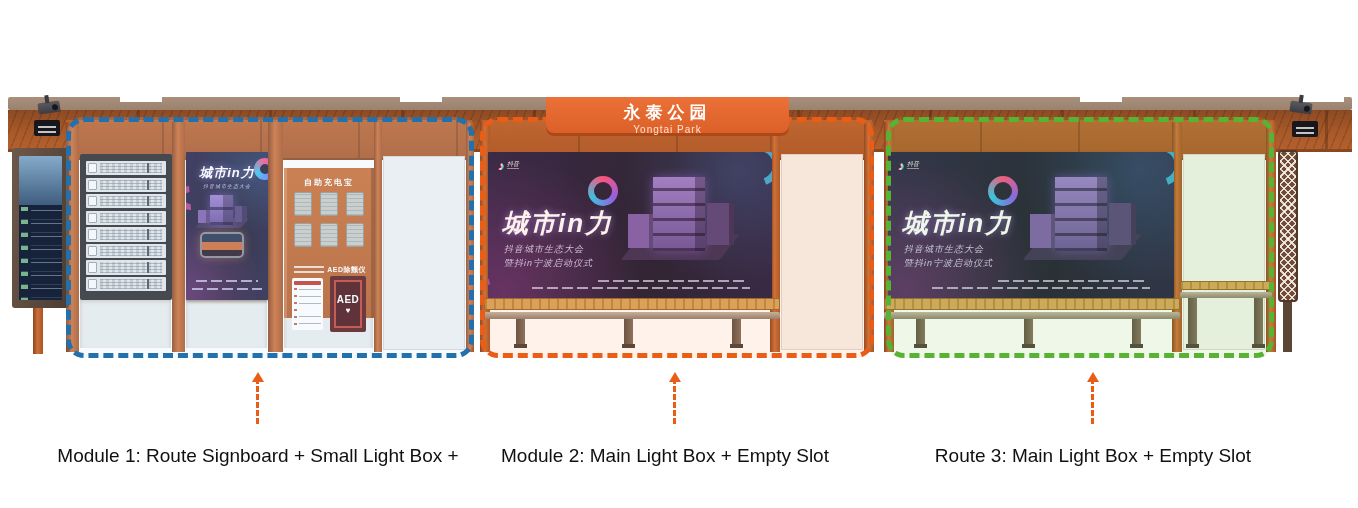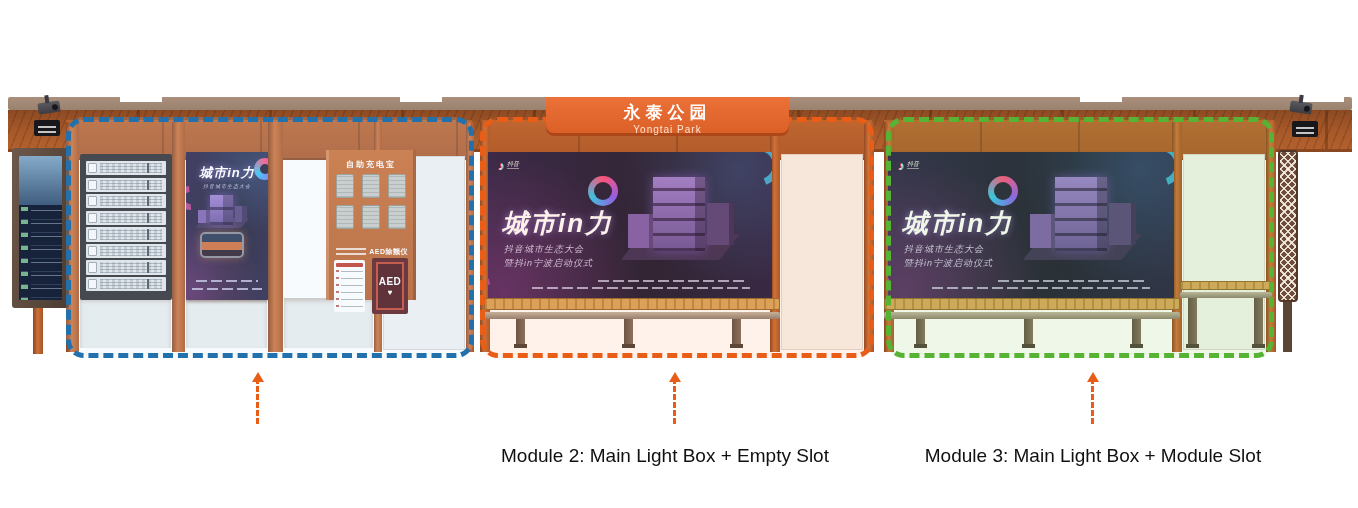--- a/index.html
+++ b/index.html
@@ -89,23 +89,23 @@
   .bld .wing { position: absolute; bottom: 18%; right: 2%; width: 24%; height: 48%;
     background: #55447e; box-shadow: inset -5px 0 0 rgba(10,5,30,.35); }
   .bld .wing2 { position: absolute; bottom: 14%; left: 4%; width: 22%; height: 40%;
     background: #7c5fae; box-shadow: inset -4px 0 0 rgba(10,5,30,.3); }
   .fineprint { position: absolute; height: 2px;
     background: repeating-linear-gradient(90deg, rgba(195,190,222,.85) 0 11px, transparent 11px 15px); }
   .phone { position: absolute; border: 2px solid #8a8a94; border-radius: 5px;
     background: linear-gradient(#24344f 0 35%, #cf6c38 35% 72%, #281a28 72%); box-shadow: 0 0 8px rgba(240,150,80,.4); }
 
   
-  .conv { left: 284px; top: 150px; width: 90px; height: 150px; z-index: 3;
+  .conv { left: 284px; top: 168px; width: 90px; height: 150px; z-index: 3;
     background: linear-gradient(#c96e34, #b65e2a);
-    box-shadow: inset 3px 0 0 rgba(255,220,190,.25), inset -3px 0 0 rgba(80,35,10,.35); margin-left: 42px; }
+    box-shadow: inset 3px 0 0 rgba(255,220,190,.25), inset -3px 0 0 rgba(80,35,10,.35); }
   .conv-title { position: absolute; top: 9px; width: 100%; text-align: center;
     font-size: 8px; color: #fff; letter-spacing: 2px; font-weight: bold; }
   .pb-grid { position: absolute; top: 24px; left: 10px; width: 70px;
     display: grid; grid-template-columns: repeat(3, 1fr); gap: 7px 8px; }
   .pb-slot { height: 24px; background: #c7cac6; border-radius: 2px; border: 1px solid #8f9790;
     background-image: repeating-linear-gradient(0deg, rgba(40,50,45,.18) 0 1px, transparent 1px 4px); }
   .notice-mini { position: absolute; left: 10px; top: 96px; width: 30px; height: 9px;
     background:
       repeating-linear-gradient(0deg, rgba(255,255,255,.9) 0 2px, transparent 2px 5px); opacity: .85; }
   .aed-label { position: absolute; right: 8px; top: 97px; font-size: 7px; font-weight: bold; color: #fff; letter-spacing: .5px; }
@@ -382,21 +382,22 @@
 
   <div class="abs mod-box mod-box-1"></div>
   <div class="abs mod-box mod-box-2"></div>
   <div class="abs mod-box mod-box-3"></div>
 
   <div class="abs arrow" style="left:256px"></div>
   <div class="abs arrow" style="left:673px"></div>
   <div class="abs arrow" style="left:1091px"></div>
 
   <div class="abs mod-label" style="left:28px;width:460px">
+    <div>Module 1: Route Signboard + Small Light Box +</div>
   </div>
   <div class="abs mod-label" style="left:475px;width:380px">
     <div>Module 2: Main Light Box + Empty Slot</div>
   </div>
   <div class="abs mod-label" style="left:903px;width:380px">
-    <div>Module 3: Main Light Box + Module Slot</div>
+    <div>Route 3: Main Light Box + Empty Slot</div>
   </div>
 
 </div>
 
 </body></html>

